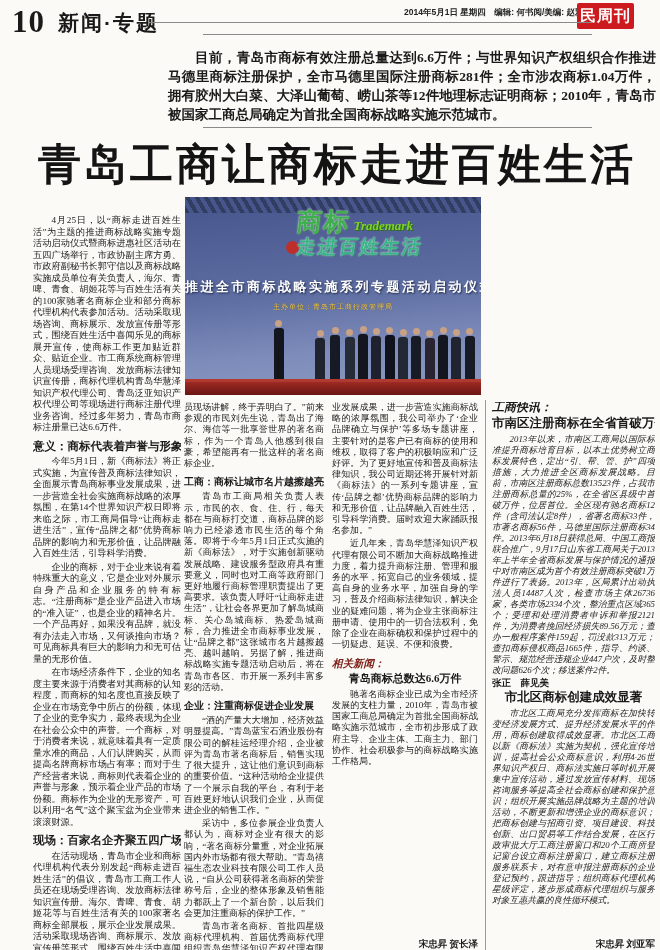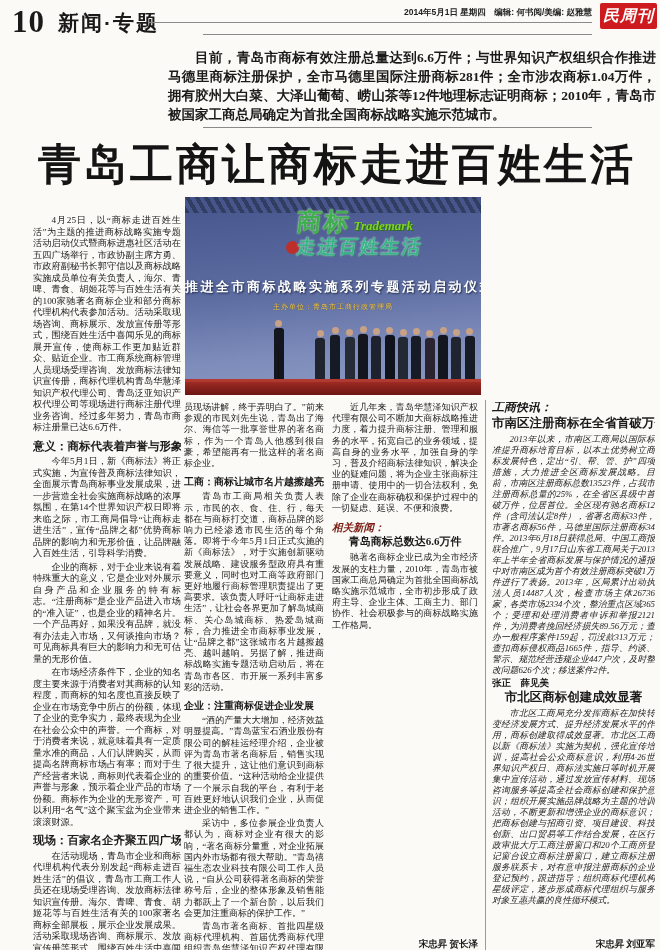--- a/index.html
+++ b/index.html
@@ -2,21 +2,21 @@
 <html><head>
 <meta charset="utf-8">
 <style>
   html,body{margin:0;padding:0;}
   body{width:660px;height:950px;position:relative;background:#fbfaf6;font-family:"Liberation Serif",serif;color:#1a1a1a;overflow:hidden;}
   .abs{position:absolute;}
   
   #pageno{left:12px;top:4px;font-family:"Liberation Serif",serif;font-weight:bold;font-size:31px;letter-spacing:1px;}
   #section-title{left:58px;top:9px;font-family:"Liberation Sans",sans-serif;font-weight:bold;font-size:21px;letter-spacing:2px;}
   #dateline{left:250px;top:7px;width:342px;text-align:right;font-family:"Liberation Sans",sans-serif;font-weight:bold;font-size:8.5px;color:#222;}
-  #logo{left:600px;top:3px;width:57px;height:26px;background:#cd1a1f;color:#fff;text-align:center;line-height:26px;font-family:"Liberation Serif",serif;font-weight:bold;font-size:16px;font-style:italic;letter-spacing:1px;border-radius:2px;}
+  #logo{left:577px;top:3px;width:57px;height:26px;background:#cd1a1f;color:#fff;text-align:center;line-height:26px;font-family:"Liberation Serif",serif;font-weight:bold;font-size:16px;letter-spacing:1px;border-radius:2px;}
   .hrule{background:#8a8a8a;height:1px;}
   
   #intro{left:168px;top:48px;width:488px;font-size:13.5px;font-weight:bold;line-height:19px;text-align:justify;}
   #intro p{margin:0;text-indent:2em;}
   
   #headline{left:38px;top:136px;width:584px;text-align:center;font-family:"Liberation Sans",sans-serif;font-weight:bold;font-size:43px;letter-spacing:3px;color:#141414;white-space:nowrap;}
   
   #photo{left:185px;top:197px;width:296px;height:198px;background:linear-gradient(175deg,#46558c 0%,#5c6ba0 45%,#7d8cba 75%,#8d9ac2 100%);overflow:hidden;}
   #photo .truss{position:absolute;left:0;top:0;width:100%;height:16px;background:repeating-linear-gradient(60deg,#2e3a5c 0 4px,#46558c 4px 8px);opacity:.9;}
   #brand-block{position:absolute;left:38%;top:6%;width:62%;line-height:1;}
@@ -160,20 +160,21 @@
     </div>
   <div class="sec-head">企业：注重商标促进企业发展</div>
   <div>
       <p>“酒的产量大大增加，经济效益明显提高。”青岛蓝宝石酒业股份有限公司的解桂运经理介绍，企业被评为青岛市著名商标后，销售实现了很大提升，这让他们意识到商标的重要价值。“这种活动给企业提供了一个展示自我的平台，有利于老百姓更好地认识我们企业，从而促进企业的销售工作。”</p>
       <p>采访中，多位参展企业负责人都认为，商标对企业有很大的影响，“著名商标分量重，对企业拓展国内外市场都有很大帮助。”青岛禧福生态农业科技有限公司工作人员说，“自从公司获得著名商标的荣誉称号后，企业的整体形象及销售能力都跃上了一个新台阶，以后我们会更加注重商标的保护工作。”</p>
       <p>青岛市著名商标、首批四星级商标代理机构、首届优秀商标代理组织青岛华慧泽知识产权代理有限公司办公室主任张艳告诉记者：“5月1日，新《商标法》将正式实施，为了积极响应工商局倡导的‘让商标走进生活’的活动，也为了全面展示我们公司商标事</p>
     </div>
 </div>
 
 <div class="abs col" id="colC">
+  <p class="cont">业发展成果，进一步营造实施商标战略的浓厚氛围，我公司举办了‘企业品牌确立与保护’等多场专题讲座，主要针对的是客户已有商标的使用和维权，取得了客户的积极响应和广泛好评。为了更好地宣传和普及商标法律知识，我公司近期还将开展针对新《商标法》的一系列专题讲座，宣传‘品牌之都’优势商标品牌的影响力和无形价值，让品牌融入百姓生活，引导科学消费。届时欢迎大家踊跃报名参加。”</p>
   <p>近几年来，青岛华慧泽知识产权代理有限公司不断加大商标战略推进力度，着力提升商标注册、管理和服务的水平，拓宽自己的业务领域，提高自身的业务水平，加强自身的学习，普及介绍商标法律知识，解决企业的疑难问题，将为企业主张商标注册申请、使用中的一切合法权利，免除了企业在商标确权和保护过程中的一切疑虑、延误、不便和浪费。</p>
   <div id="related-label">相关新闻：</div>
   <div id="related-title">青岛商标总数达6.6万件</div>
   <div>
       <p>驰著名商标企业已成为全市经济发展的支柱力量，2010年，青岛市被国家工商总局确定为首批全国商标战略实施示范城市，全市初步形成了政府主导、企业主体、工商主力、部门协作、社会积极参与的商标战略实施工作格局。</p>
     </div>
   <div class="byline byline-pin">宋忠昇 贺长泽</div>
 </div>
 
 <div class="abs" id="divider"></div>

